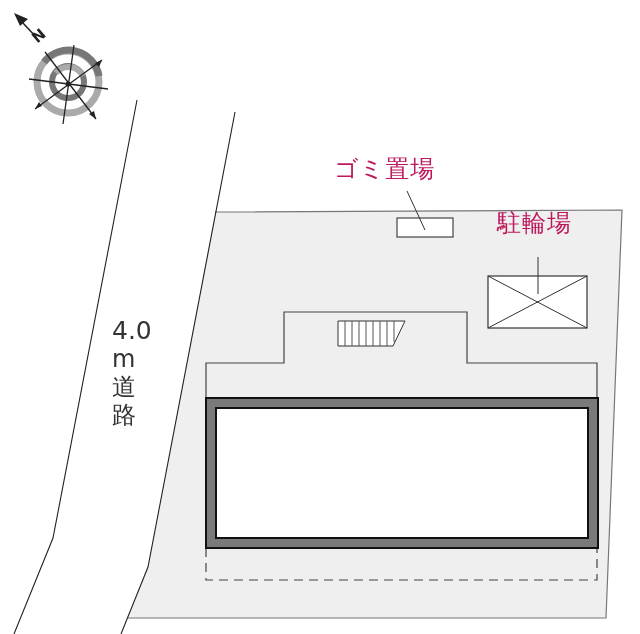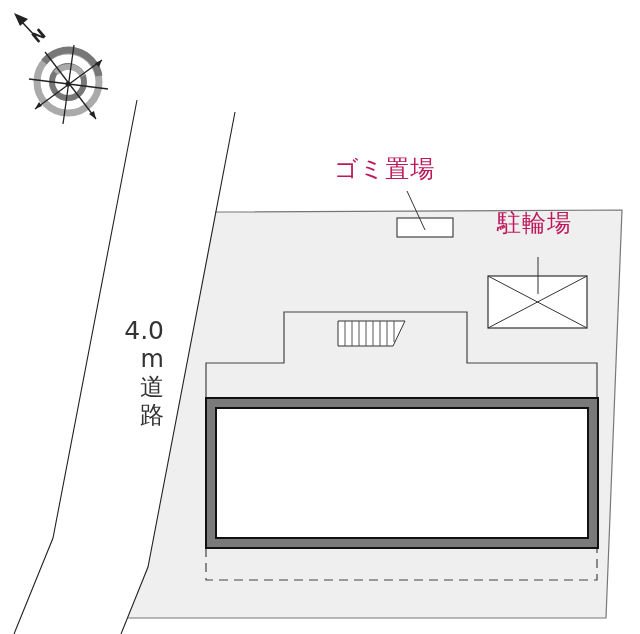--- a/index.html
+++ b/index.html
@@ -38,21 +38,21 @@
       left: 497px;
       top: 211px;
       font-size: 24px;
       letter-spacing: 1px;
     }
     .road-label {
       position: absolute;
       left: 112px;
       top: 318px;
       width: 52px;
-      text-align: right;
+      text-align: left;
       color: #333333;
       font-size: 24px;
       line-height: 1;
     }
     .road-label span {
       display: block;
       margin-bottom: 4px;
     }
     .road-label .num {
       font-size: 25px;

